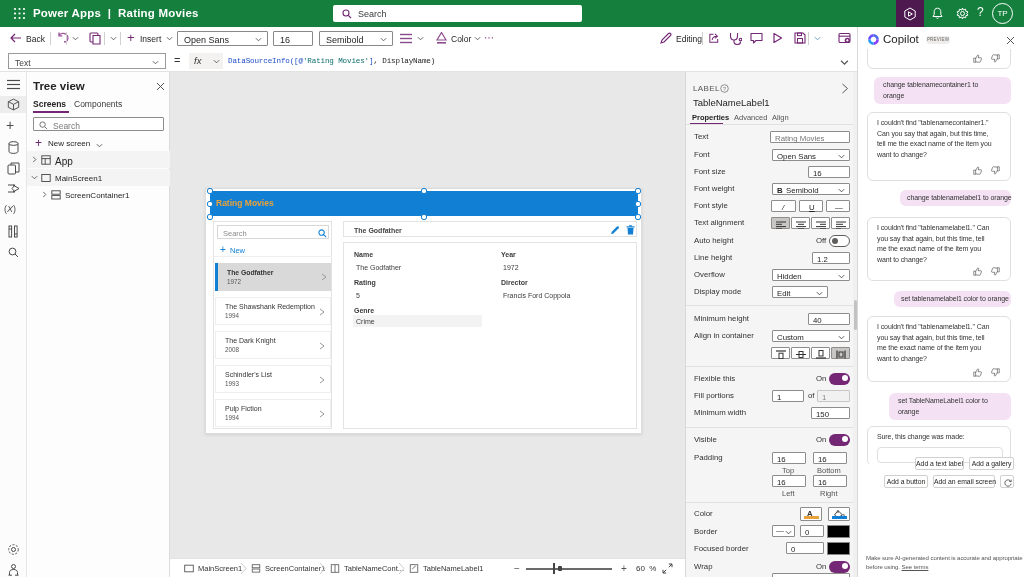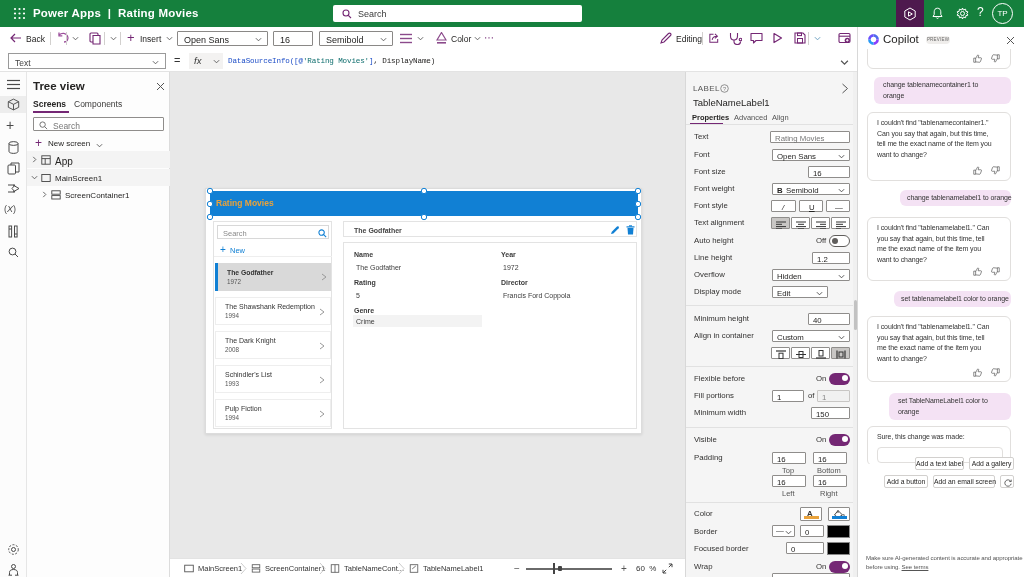--- a/index.html
+++ b/index.html
@@ -600,21 +600,21 @@
         </svg>
       </div>
     <div class="pinput" style="left:145px;top:275px;width:19px;background:#c8c6c4">
         <svg style="position:absolute;left:4px;top:2px" width="10" height="9" viewBox="0 0 10 9">
           <line x1="1" y1="0.5" x2="1" y2="8.5" stroke="#333" stroke-width="1.2"></line>
           <line x1="9" y1="0.5" x2="9" y2="8.5" stroke="#333" stroke-width="1.2"></line>
           <rect x="3" y="2" width="4" height="5" fill="none" stroke="#333" stroke-width="1"></rect>
         </svg>
       </div>
     <div class="pdiv" style="top:294px"></div>
-    <div class="abs plbl" style="left:8px;top:302px">Flexible before</div>
+    <div class="abs plbl" style="left:8px;top:302px">Flexible this</div>
     <div class="abs" style="left:130px;top:302px">On</div>
     <div class="abs" style="left:143px;top:301px;width:21px;height:12px;border-radius:6px;background:#742774">
         <div style="position:absolute;right:2px;top:2px;width:6px;height:6px;border-radius:50%;background:#fff"></div>
       </div>
     <div class="abs plbl" style="left:8px;top:319px">Fill portions</div>
     <div class="pinput" style="left:86px;top:318px;width:32px">
         <span style="position:absolute;left:4px;top:1.5px">1</span>
       </div>
     <div class="abs" style="left:122px;top:319px">of</div>
     <div class="pinput" style="left:131px;top:318px;width:33px;background:#f1f1f1;border-color:#c8c6c4">

